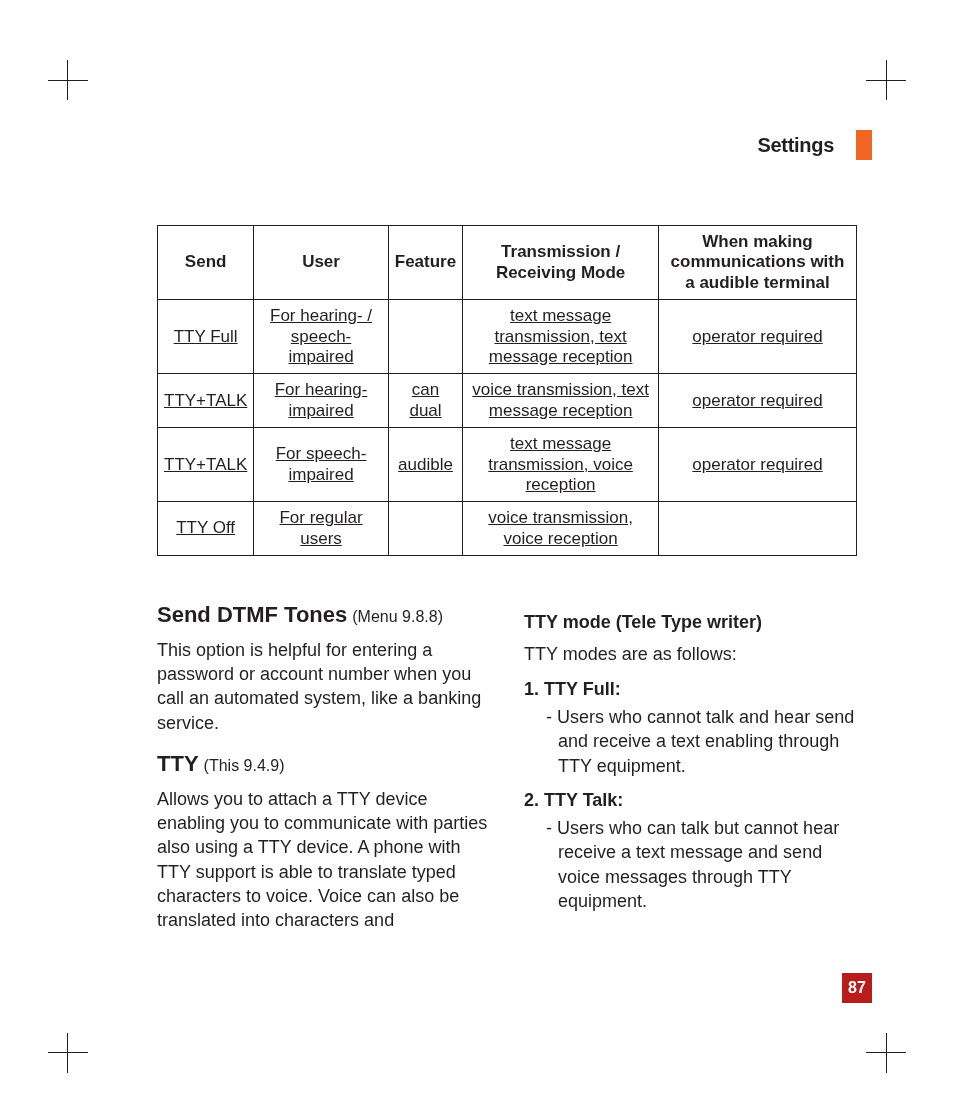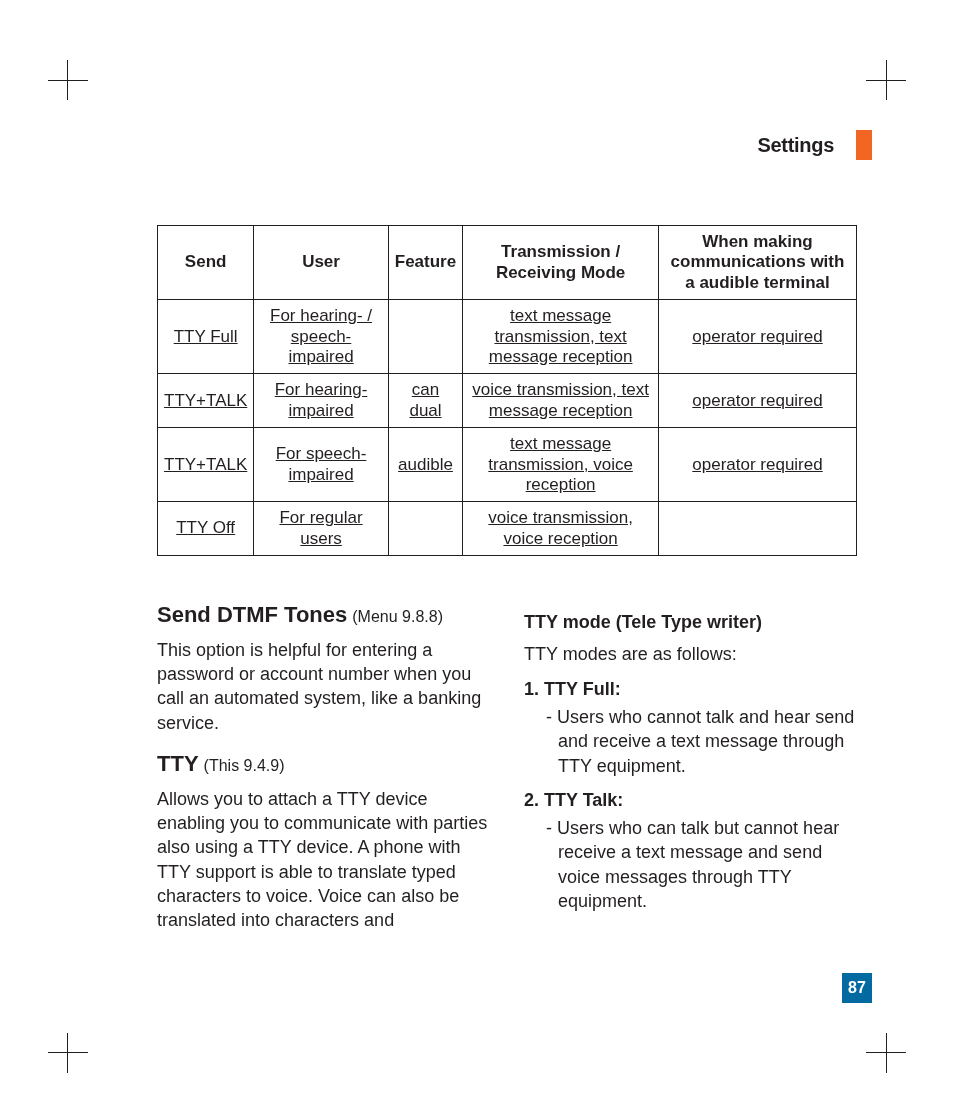--- a/index.html
+++ b/index.html
@@ -72,21 +72,21 @@
   .h-tty { font-weight: 700; font-size: 22px; display: inline; }
   .para { margin-top: 8px; }
   .sub-bold { font-weight: 700; margin-top: 10px; }
   .list-num { font-weight: 700; margin-top: 10px; }
   .list-dash { margin: 4px 0 0 22px; text-indent: -12px; padding-left: 12px; }
 
   .page-num {
     position: absolute;
     right: 0; bottom: 80px;
     width: 30px; height: 30px;
-    background: #0369a1;
+    background: #b91c1c;
     color: #fff;
     font-weight: 700;
     font-size: 16px;
     display: flex; align-items: center; justify-content: center;
   }
 </style>
 </head>
 <body>
 
 <div class="crop-tl"></div>
@@ -157,21 +157,21 @@
           <span class="h-tty">TTY</span>
           <span class="menu-ref">(This 9.4.9)</span>
         </div>
         <p class="para">Allows you to attach a TTY device enabling you to communicate with parties also using a TTY device. A phone with TTY support is able to translate typed characters to voice. Voice can also be translated into characters and</p>
       </div>
 
       <div class="col">
         <p class="sub-bold">TTY mode (Tele Type writer)</p>
         <p class="para">TTY modes are as follows:</p>
         <p class="list-num">1. TTY Full:</p>
-        <p class="list-dash">- Users who cannot talk and hear send and receive a text message through TTY equipment.</p>
+        <p class="list-dash">- Users who cannot talk and hear send and receive a text enabling through TTY equipment.</p>
         <p class="list-num">2. TTY Talk:</p>
         <p class="list-dash">- Users who can talk but cannot hear receive a text message and send voice messages through TTY equipment.</p>
       </div>
     </div>
 
   </div>
 
   <div class="page-num">87</div>
 </div>
 

